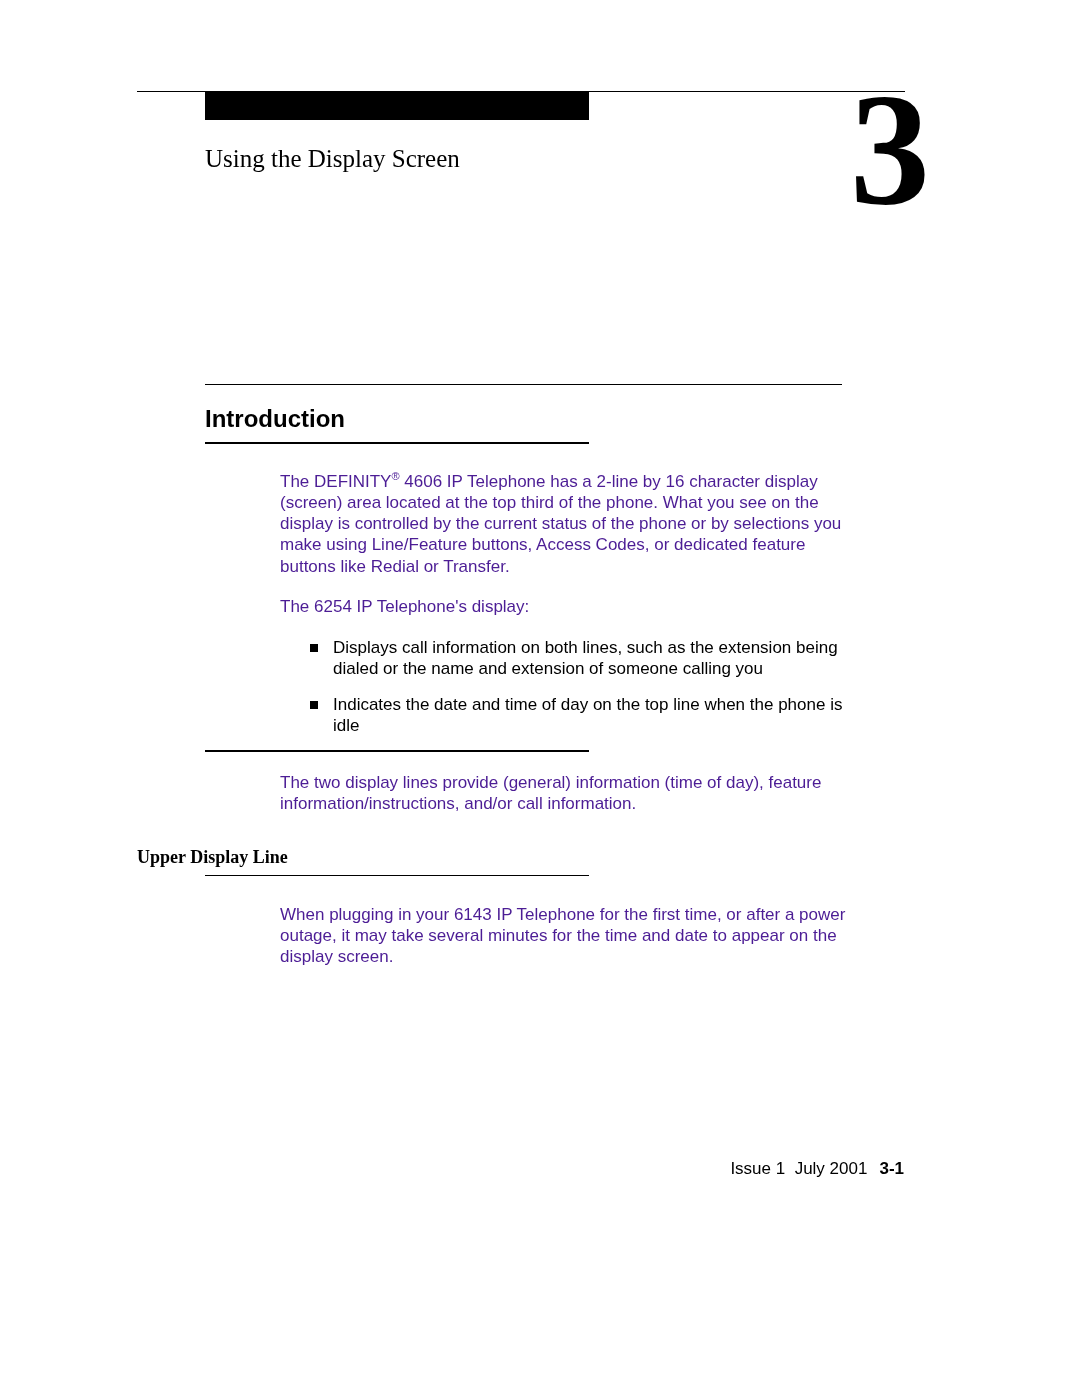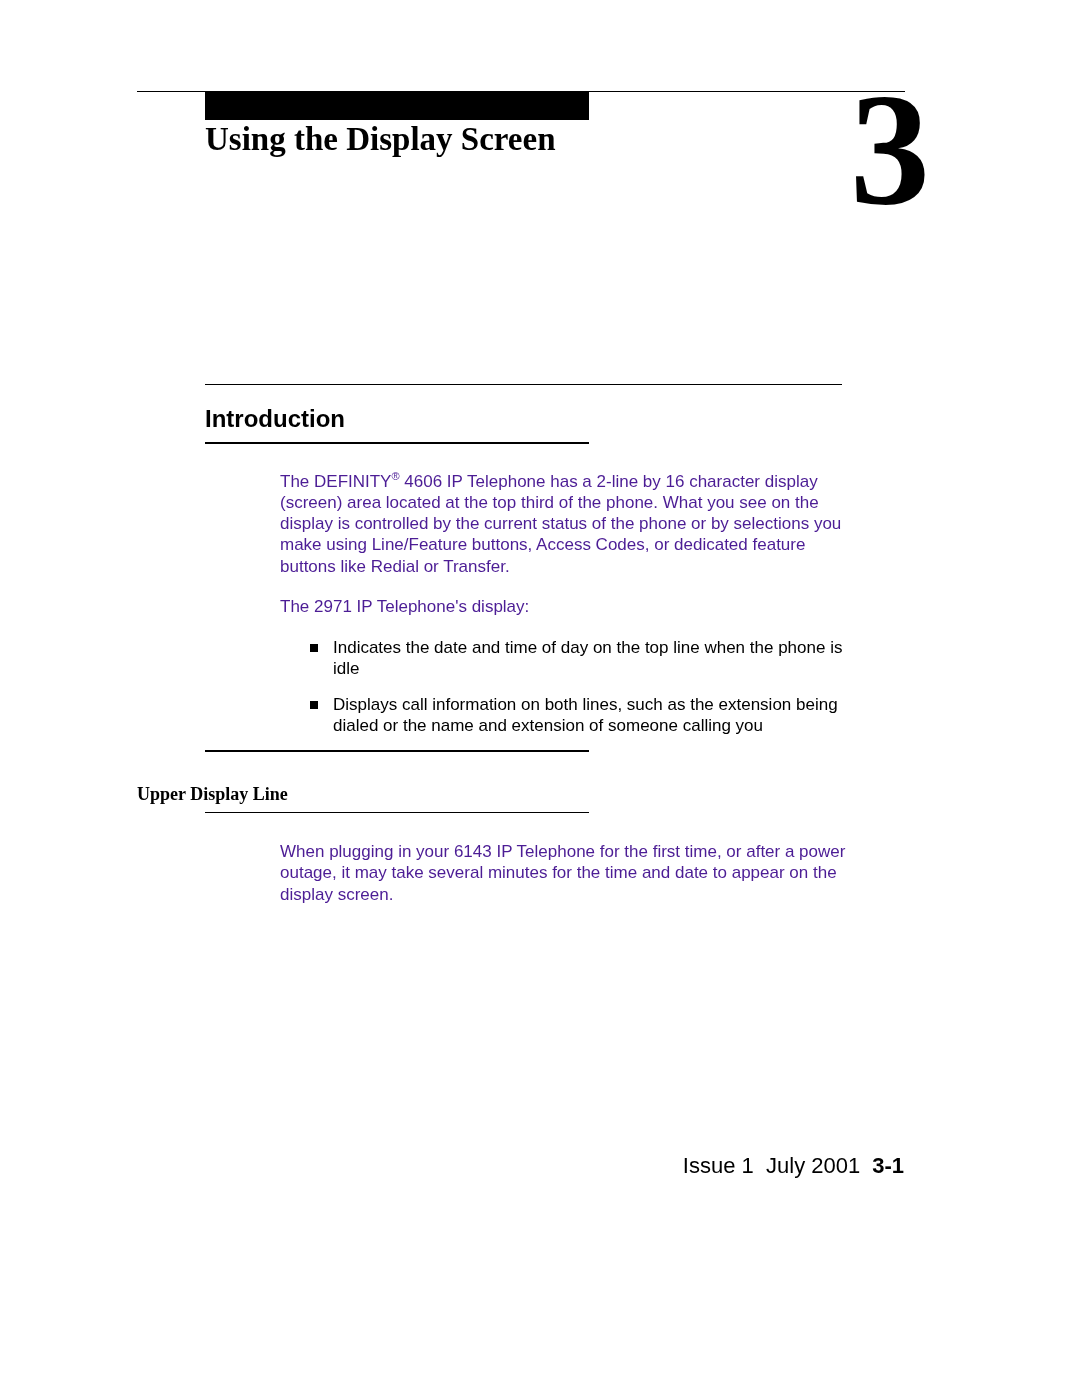--- a/index.html
+++ b/index.html
@@ -30,25 +30,25 @@
     .black-bar {
       position: absolute;
       left: 68px;
       top: 0;
       width: 384px;
       height: 28px;
       background: #000000;
     }
     .chapter-title {
       font-family: "Book Antiqua", Palatino, Georgia, serif;
-      font-weight: bold;
-      font-size: 33px;
+      font-weight: normal;
+      font-size: 25px;
       position: absolute;
       left: 68px;
-      top: 29px;
+      top: 53px;
     }
     .chapter-number {
       font-family: "Book Antiqua", Palatino, Georgia, serif;
       font-weight: bold;
       font-size: 160px;
       position: absolute;
       right: -26px;
       top: -23px;
       line-height: 1;
     }
@@ -128,21 +128,21 @@
       margin-top: 37px;
     }
     .upper-wrap {
       margin-top: 32px;
     }
     .footer {
       position: absolute;
       bottom: 218px;
       right: 176px;
       font-family: Arial, Helvetica, sans-serif;
-      font-size: 22px;
+      font-size: 17px;
     }
     .footer .page-num {
       font-weight: bold;
       margin-left: 12px;
     }
     sup {
       font-size: 0.65em;
       vertical-align: super;
     }
   </style>
@@ -160,35 +160,36 @@
 
   <div class="below-header-rule"></div>
 
   <div class="section-heading">Introduction</div>
   <div class="section-rule"></div>
 
   <div class="body-text after-intro-p1">
     <span>The DEFINITY</span><sup>®</sup><span> 4606 IP Telephone has a 2-line by 16 character display (screen) area located at the top third of the phone. What you see on the display is controlled by the current status of the phone or by selections you make using Line/Feature buttons, Access Codes, or dedicated feature buttons like Redial or Transfer.</span>
   </div>
 
-  <div class="body-text">The 2971 IP Telephone's display:</div>
+  <div class="body-text">The 6254 IP Telephone's display:</div>
 
   <div class="bullet-list">
     <div class="bullet-item">
       <div class="bullet-marker"></div>
-      <div class="bullet-text">Indicates the date and time of day on the top line when the phone is idle</div>
+      <div class="bullet-text">Displays call information on both lines, such as the extension being dialed or the name and extension of someone calling you</div>
     </div>
     <div class="bullet-item">
       <div class="bullet-marker"></div>
-      <div class="bullet-text">Displays call information on both lines, such as the extension being dialed or the name and extension of someone calling you</div>
+      <div class="bullet-text">Indicates the date and time of day on the top line when the phone is idle</div>
     </div>
   </div>
 
   <div class="section-rule"></div>
 
+  <div class="body-text after-about">The two display lines provide (general) information (time of day), feature information/instructions, and/or call information.</div>
 
   <div class="sub-heading upper-wrap">Upper Display Line</div>
   <div class="sub-rule"></div>
 
   <div class="body-text">When plugging in your 6143 IP Telephone for the first time, or after a power outage, it may take several minutes for the time and date to appear on the display screen.</div>
 
 </div>
 
 <div class="footer">
   <span>Issue 1</span>&nbsp;&nbsp;<span>July 2001</span><span class="page-num">3-1</span>

